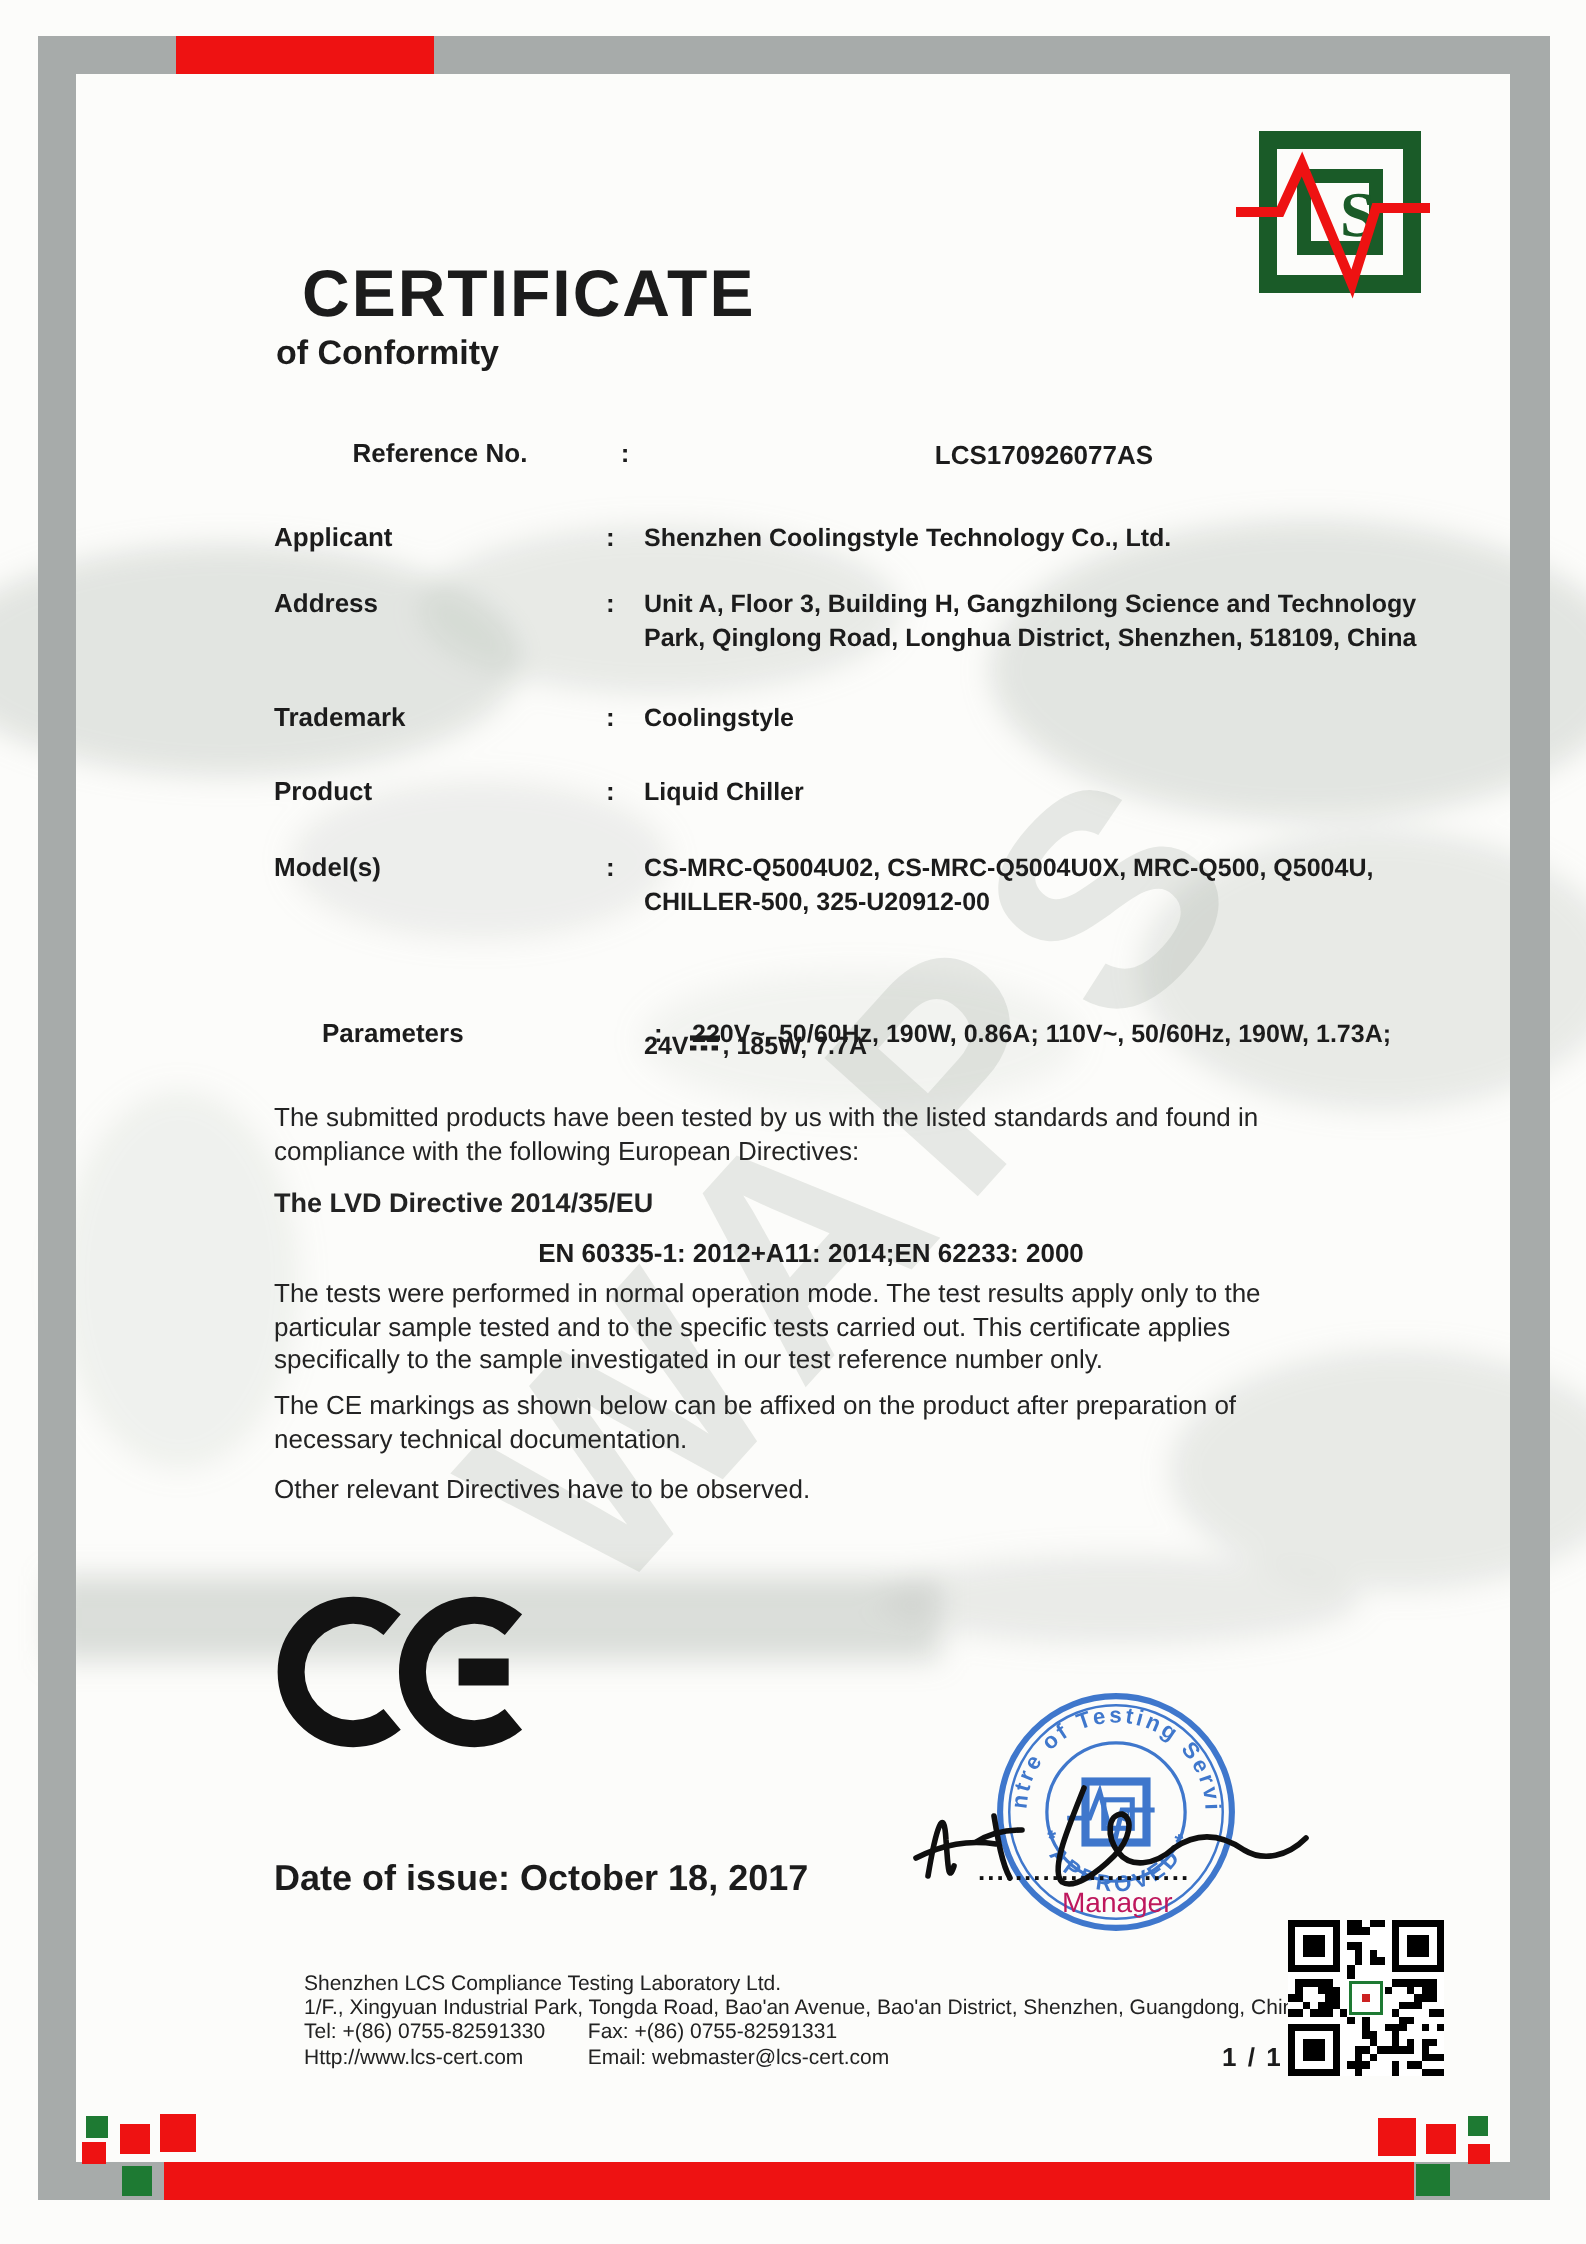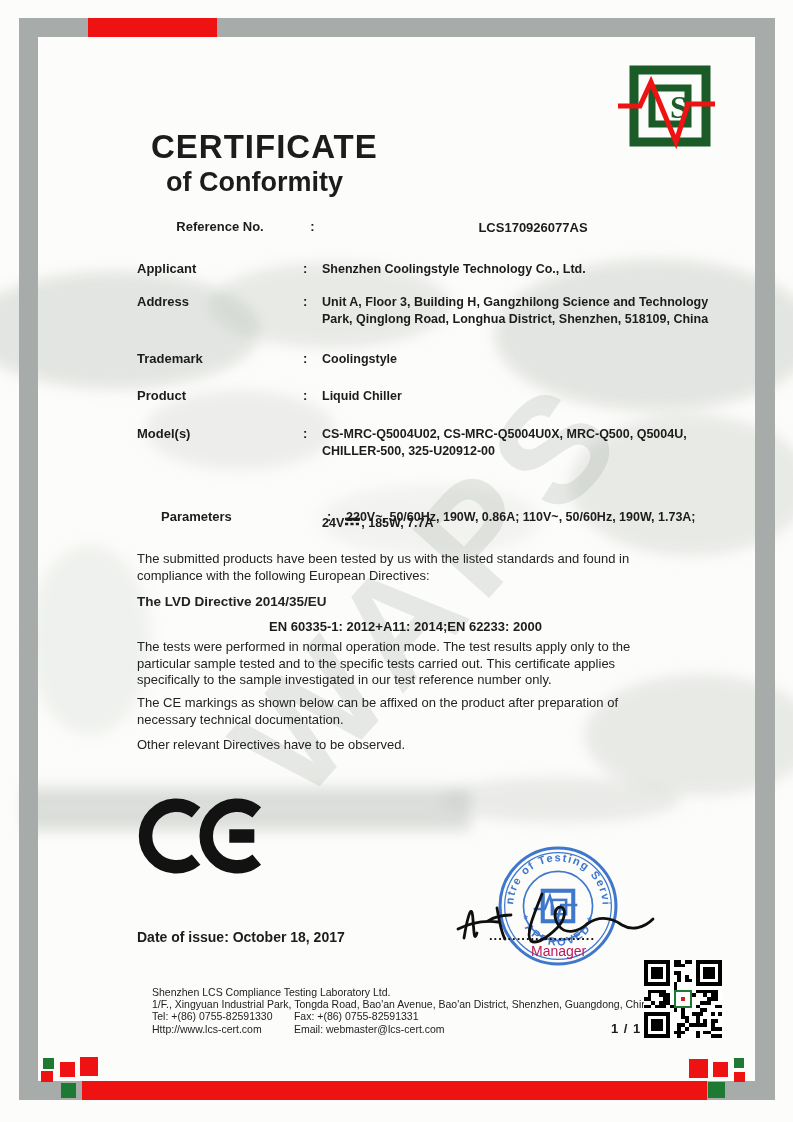--- a/index.html
+++ b/index.html
@@ -31,30 +31,30 @@
   .f-top-red{left:88px;top:18px;width:129px;height:19px;background:var(--accent-red);}
   .f-left{left:19px;top:18px;width:19px;height:1082px;background:var(--border-gray);}
   .f-right{left:755px;top:18px;width:20px;height:1082px;background:var(--border-gray);}
   .f-bottom{left:19px;top:1081px;width:756px;height:19px;background:var(--border-gray);}
   .f-bottom-red{left:82px;top:1081px;width:625px;height:19px;background:var(--accent-red);}
   .sq{position:absolute;z-index:4;}
   
   .content{position:absolute;inset:0;z-index:2;}
   .logo{position:absolute;left:618px;top:62px;}
   .title1{position:absolute;left:151px;top:128px;font-size:33px;font-weight:700;letter-spacing:1px;}
-  .title2{position:absolute;left:138px;top:167px;font-size:27px;font-weight:700;margin-left:28px;}
+  .title2{position:absolute;left:138px;top:167px;font-size:17px;font-weight:700;}
   .row{position:absolute;left:137px;display:flex;}
   .row .lbl{width:166px;font-size:13px;font-weight:700;}
   .row .col{width:19px;font-size:13px;font-weight:700;}
   .row .val{width:400px;font-size:12.5px;font-weight:700;line-height:17px;}
   .para{position:absolute;left:137px;width:535px;font-size:13px;line-height:16.5px;color:#232323;}
   .bold{font-weight:700;}
   .std-row{position:absolute;left:137px;width:537px;display:flex;justify-content:center;font-size:13px;font-weight:700;}
   .ce{position:absolute;left:133px;top:793px;}
-  .date{position:absolute;left:137px;top:929px;font-size:14px;font-weight:700;}
+  .date{position:absolute;left:137px;top:929px;font-size:18px;font-weight:700;}
   .stamp{position:absolute;left:497px;top:845px;opacity:.92;}
   .signature{position:absolute;left:450px;top:878px;z-index:5;}
   .sig-dots{position:absolute;left:489px;top:928px;z-index:5;font-size:13px;font-weight:700;letter-spacing:1px;color:#111;}
   .sig-role{position:absolute;left:531px;top:943px;z-index:5;font-size:14px;color:#be185d;}
   .footer{position:absolute;left:152px;top:986px;font-size:10.5px;line-height:12.2px;color:#222;}
   .footer .cols span.c1{display:inline-block;width:139px;}
   .page-num{position:absolute;left:611px;top:1021px;font-size:13px;font-weight:700;letter-spacing:1px;}
   .qr{position:absolute;left:644px;top:960px;z-index:4;}
   .dc-symbol{display:inline-block;width:15px;height:9px;vertical-align:1px;margin:0 1px;}
 </style>
@@ -112,21 +112,21 @@
       <polyline points="0,44 22,44 33,20 58,80 70,42 97,42" fill="none" stroke="var(--accent-red)" stroke-width="5"></polyline>
     </svg>
   </div>
 
   <div class="title1">CERTIFICATE</div>
   <div class="title2">of Conformity</div>
 
   <div class="row" style="top:219px;text-align:center;">
     <span class="lbl">Reference No.</span>
     <span class="col">:</span>
-    <span class="val" style="font-size:13px;margin-left:11px;">LCS170926077AS</span>
+    <span class="val" style="font-size:13px;">LCS170926077AS</span>
   </div>
   <div class="row" style="top:261px;">
     <span class="lbl">Applicant</span>
     <span class="col">:</span>
     <span class="val">Shenzhen Coolingstyle Technology Co., Ltd.</span>
   </div>
   <div class="row" style="top:294px;">
     <span class="lbl">Address</span>
     <span class="col">:</span>
     <span class="val">Unit A, Floor 3, Building H, Gangzhilong Science and Technology Park, Qinglong Road, Longhua District, Shenzhen, 518109, China</span>

